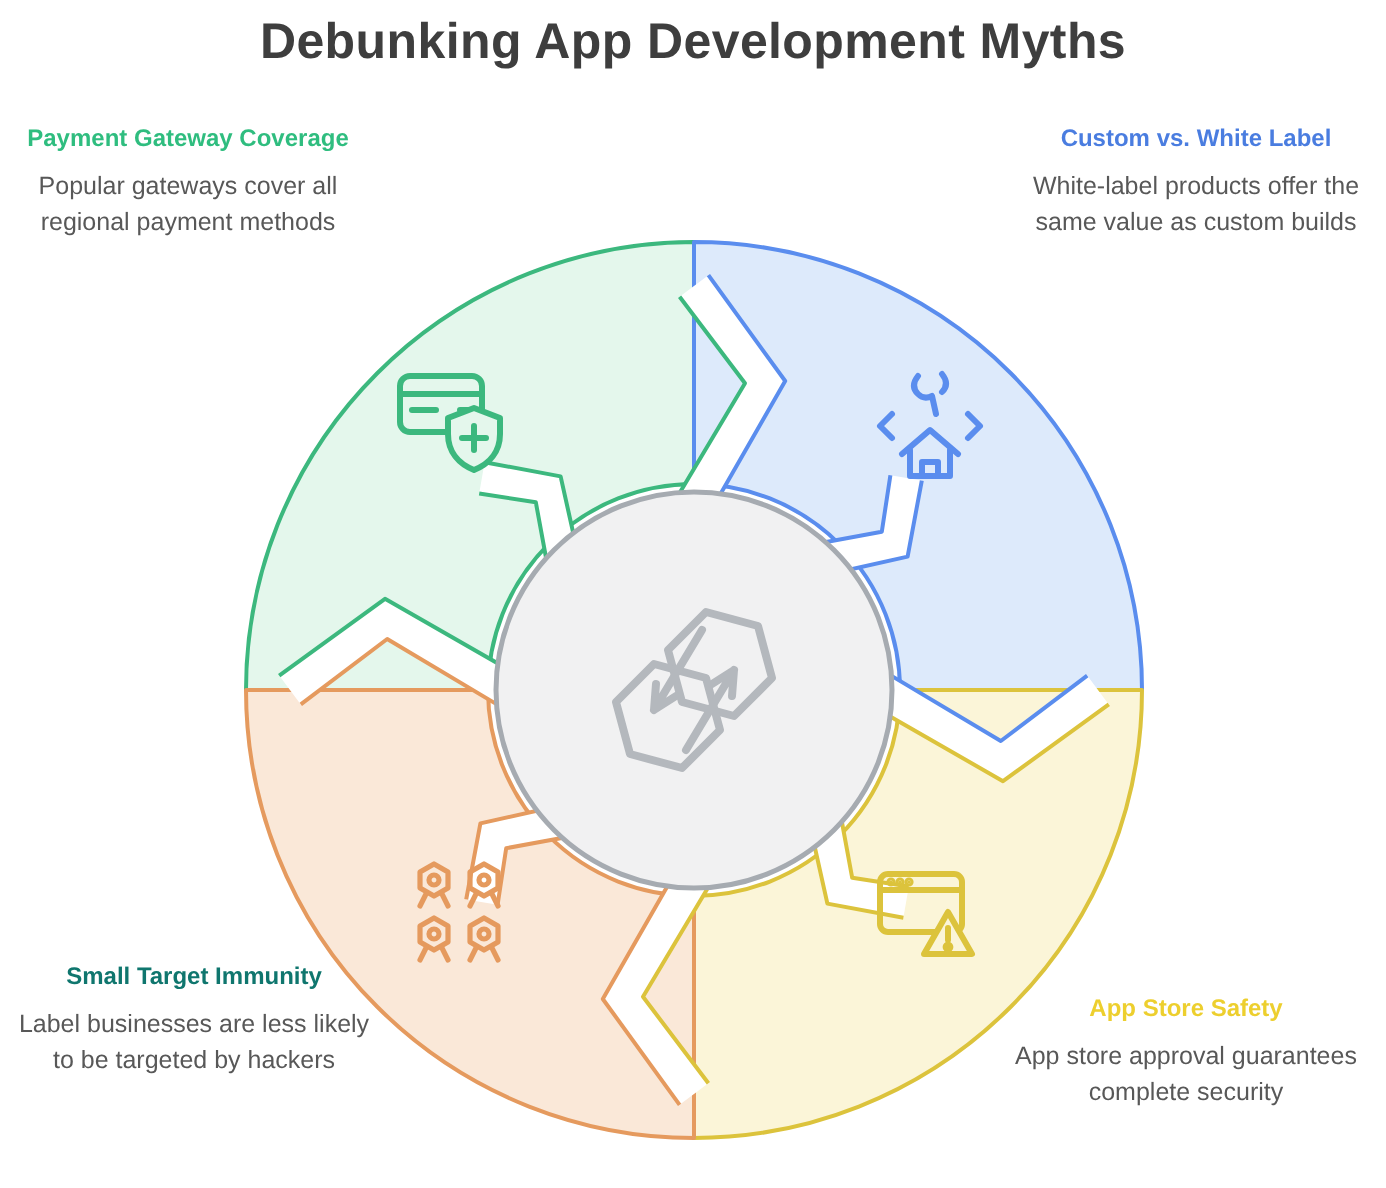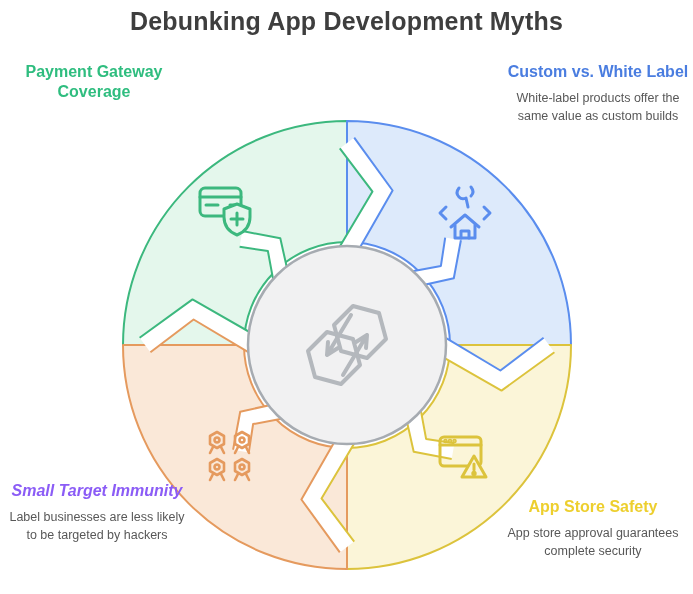--- a/index.html
+++ b/index.html
@@ -6,21 +6,21 @@
   #stage{
     position:relative;width:693px;height:594px;background:#ffffff;overflow:hidden;
     font-family:"Liberation Sans", sans-serif;
     border-radius:16px;
   }
   #title{
     position:absolute;top:7px;left:0;width:100%;text-align:center;
     font-size:25px;font-weight:bold;color:#3e3e3e;letter-spacing:.2px;
   }
   .corner{position:absolute;text-align:center;}
-  .corner h2{margin:0;font-size:16px;font-weight:bold;line-height:1.25;}
+  .corner h2{margin:0;font-size:12px;font-weight:bold;line-height:1.25;}
   .corner p{margin:8px 0 0;font-size:12.5px;line-height:1.42;color:#585858;}
   #q-tl{left:2px;top:62px;width:184px;}
   #q-tr{left:505px;top:62px;width:186px;}
   #q-br{left:496px;top:497px;width:194px;}
   #q-bl{left:6px;top:481px;width:182px;}
   .qicon{position:absolute;width:64px;height:64px;}
   #icon-tl{left:193px;top:180px;}
   #icon-tr{left:433px;top:182px;}
   #icon-br{left:433px;top:428px;}
   #icon-bl{left:198px;top:426px;}
@@ -61,31 +61,32 @@
       <path d="M249.5 352.8 L193.6 319.5 L150.4 352.2" fill="none" stroke="#e59a5e" stroke-width="2" stroke-linejoin="round"></path>
       <path d="M258.5 337.2 L192.5 299.4 L139.6 337.8" fill="none" stroke="#3cb87e" stroke-width="2" stroke-linejoin="round"></path>
       <path d="M289.1 277.6 L280.3 238.2 L242.3 231.1 L239.6 246.8 L267.9 251.1 L273.4 280.9 Z" fill="#ffffff" stroke="none"></path>
       <path d="M273.4 280.9 L267.9 251.1 L239.6 246.8" fill="none" stroke="#3cb87e" stroke-width="2" stroke-linejoin="round"></path>
       <path d="M289.1 277.6 L280.3 238.2 L242.3 231.1" fill="none" stroke="#3cb87e" stroke-width="2" stroke-linejoin="round"></path>
       <circle cx="347" cy="345" r="99" fill="#f1f1f2" stroke="#a6abb1" stroke-width="2.5"></circle>
     </svg>
 
   <div class="corner" id="q-tl">
     <h2 style="color: rgb(47, 189, 127);">Payment Gateway Coverage</h2>
+    <p>Popular gateways cover all regional payment methods</p>
   </div>
   <div class="corner" id="q-tr">
     <h2 style="color: rgb(74, 125, 224);">Custom vs. White Label</h2>
     <p>White-label products offer the same value as custom builds</p>
   </div>
   <div class="corner" id="q-br">
     <h2 style="color: rgb(237, 207, 46);">App Store Safety</h2>
     <p>App store approval guarantees complete security</p>
   </div>
   <div class="corner" id="q-bl">
-    <h2 style="color: #8b5cf6; font-style: italic;">Small Target Immunity</h2>
+    <h2 style="color: #0f766e;">Small Target Immunity</h2>
     <p>Label businesses are less likely to be targeted by hackers</p>
   </div>
 
   <svg class="qicon" id="icon-tl" viewBox="0 0 64 64" fill="none" stroke="currentColor" stroke-width="3" stroke-linecap="round" stroke-linejoin="round" style="color: rgb(60, 184, 126);">
     <rect x="7" y="8" width="41" height="28" rx="5"></rect>
     <line x1="7" y1="17" x2="48" y2="17"></line>
     <line x1="13" y1="25" x2="25" y2="25"></line>
     <line x1="37" y1="25" x2="43" y2="25"></line>
     <g>
       <path class="iconbg" d="M44 24 L57 29 V37 C57 46 51.5 52 44 55 C36.5 52 31 46 31 37 V29 Z" fill="#e4f7ec"></path>

